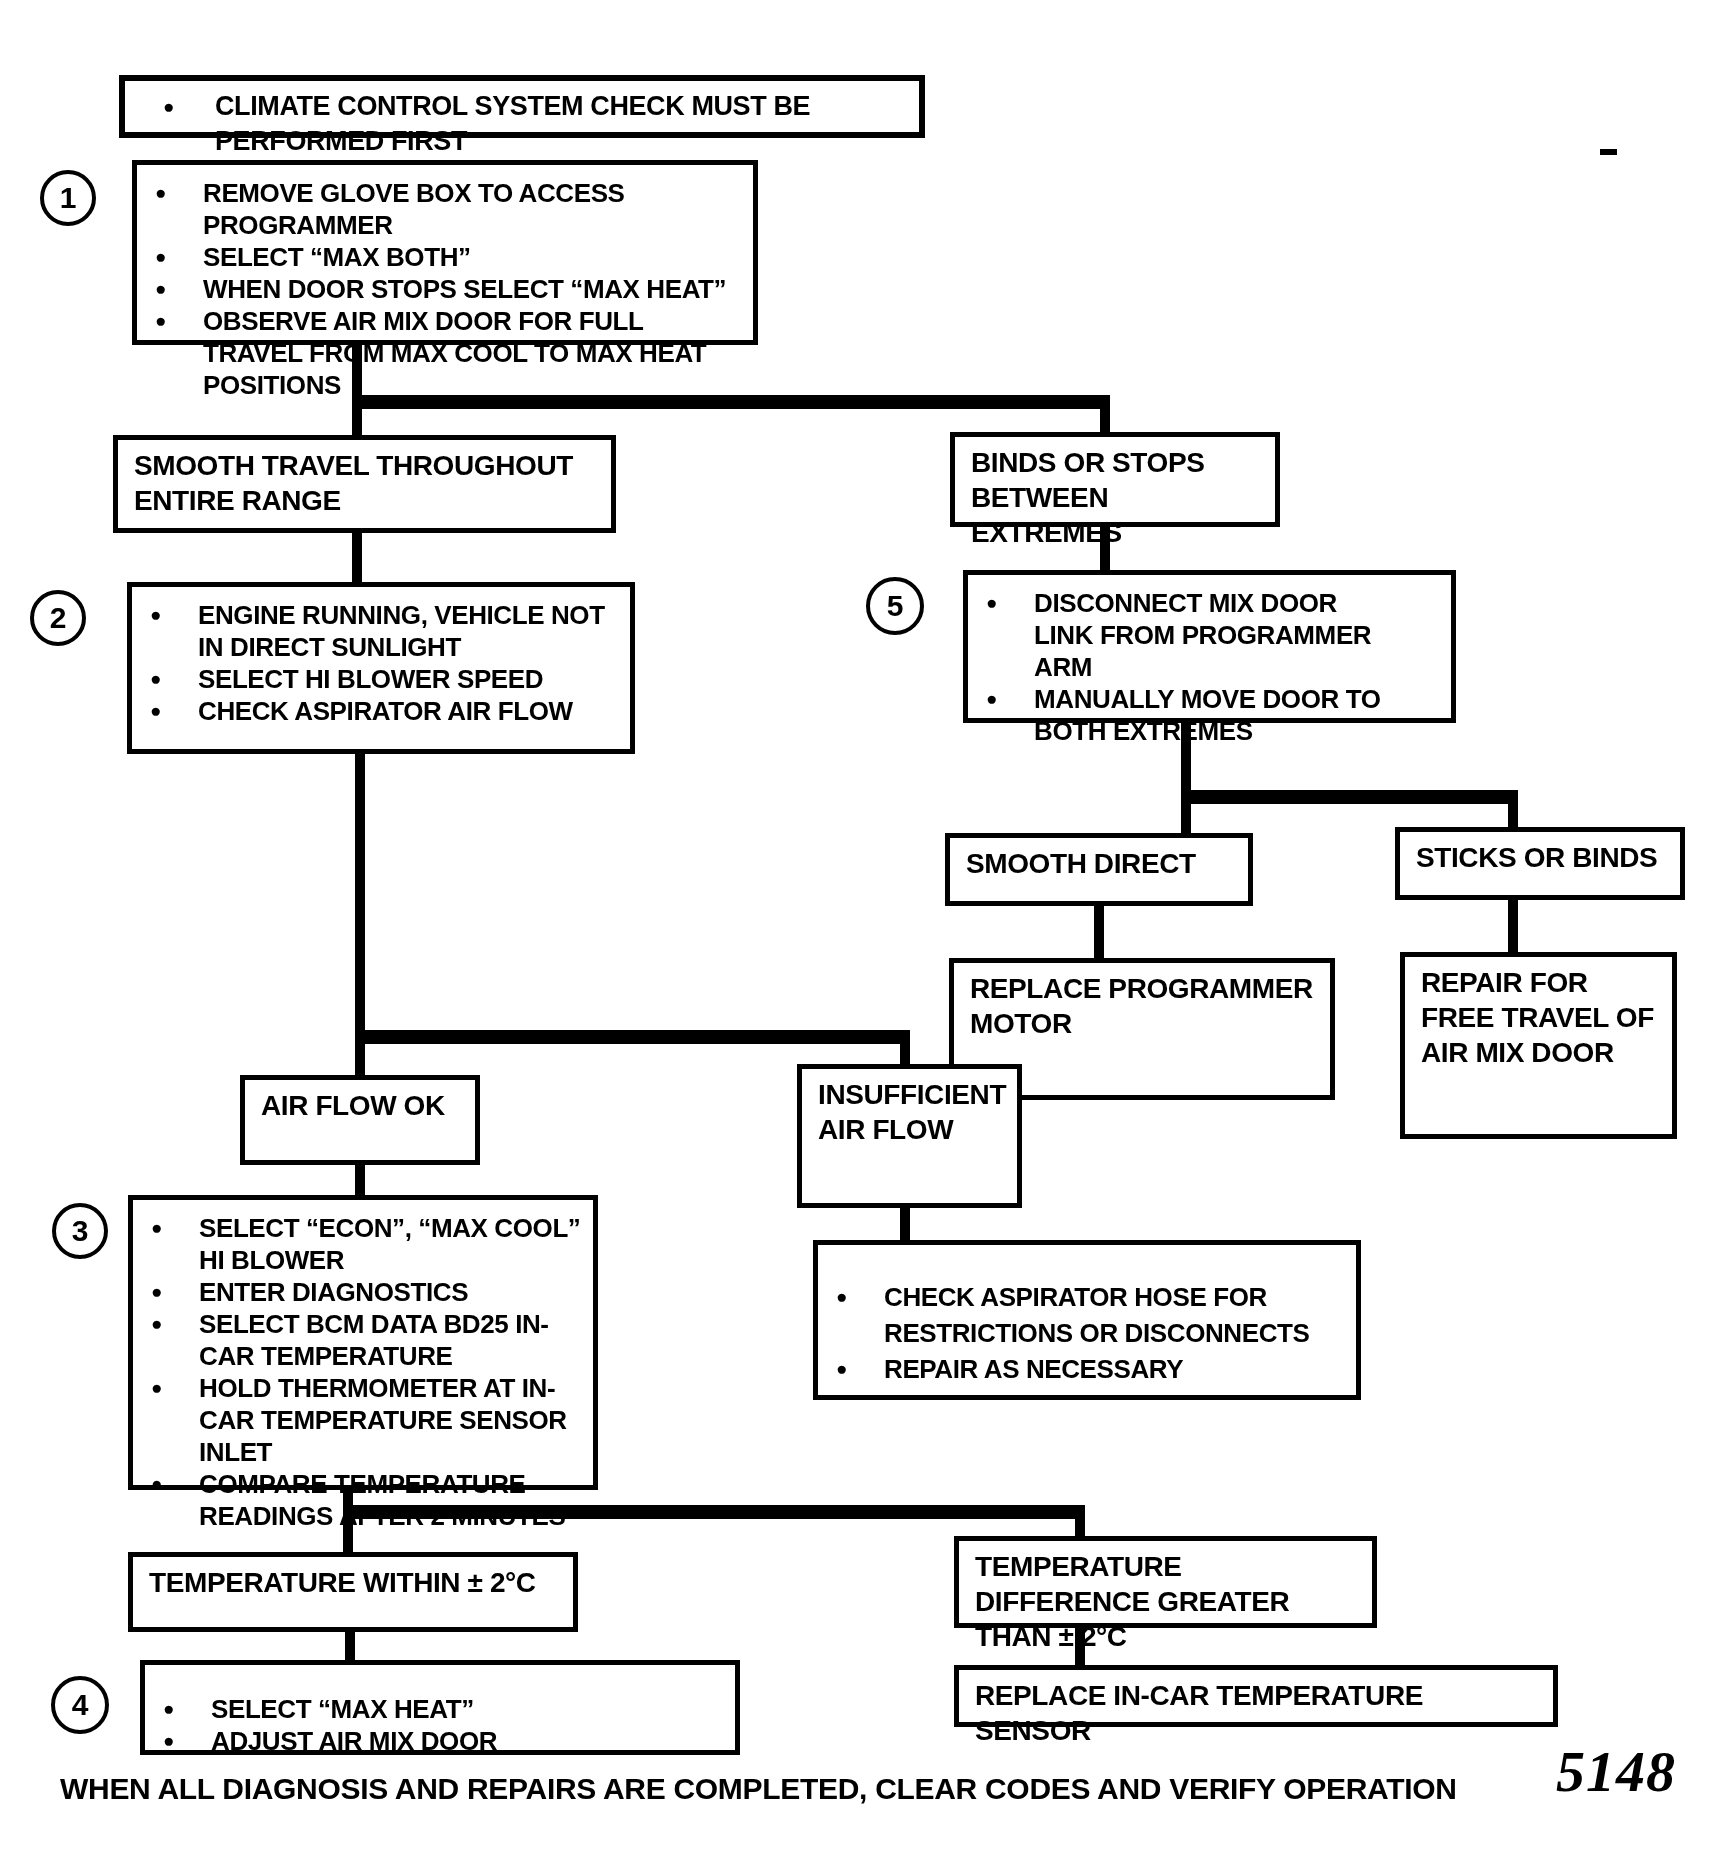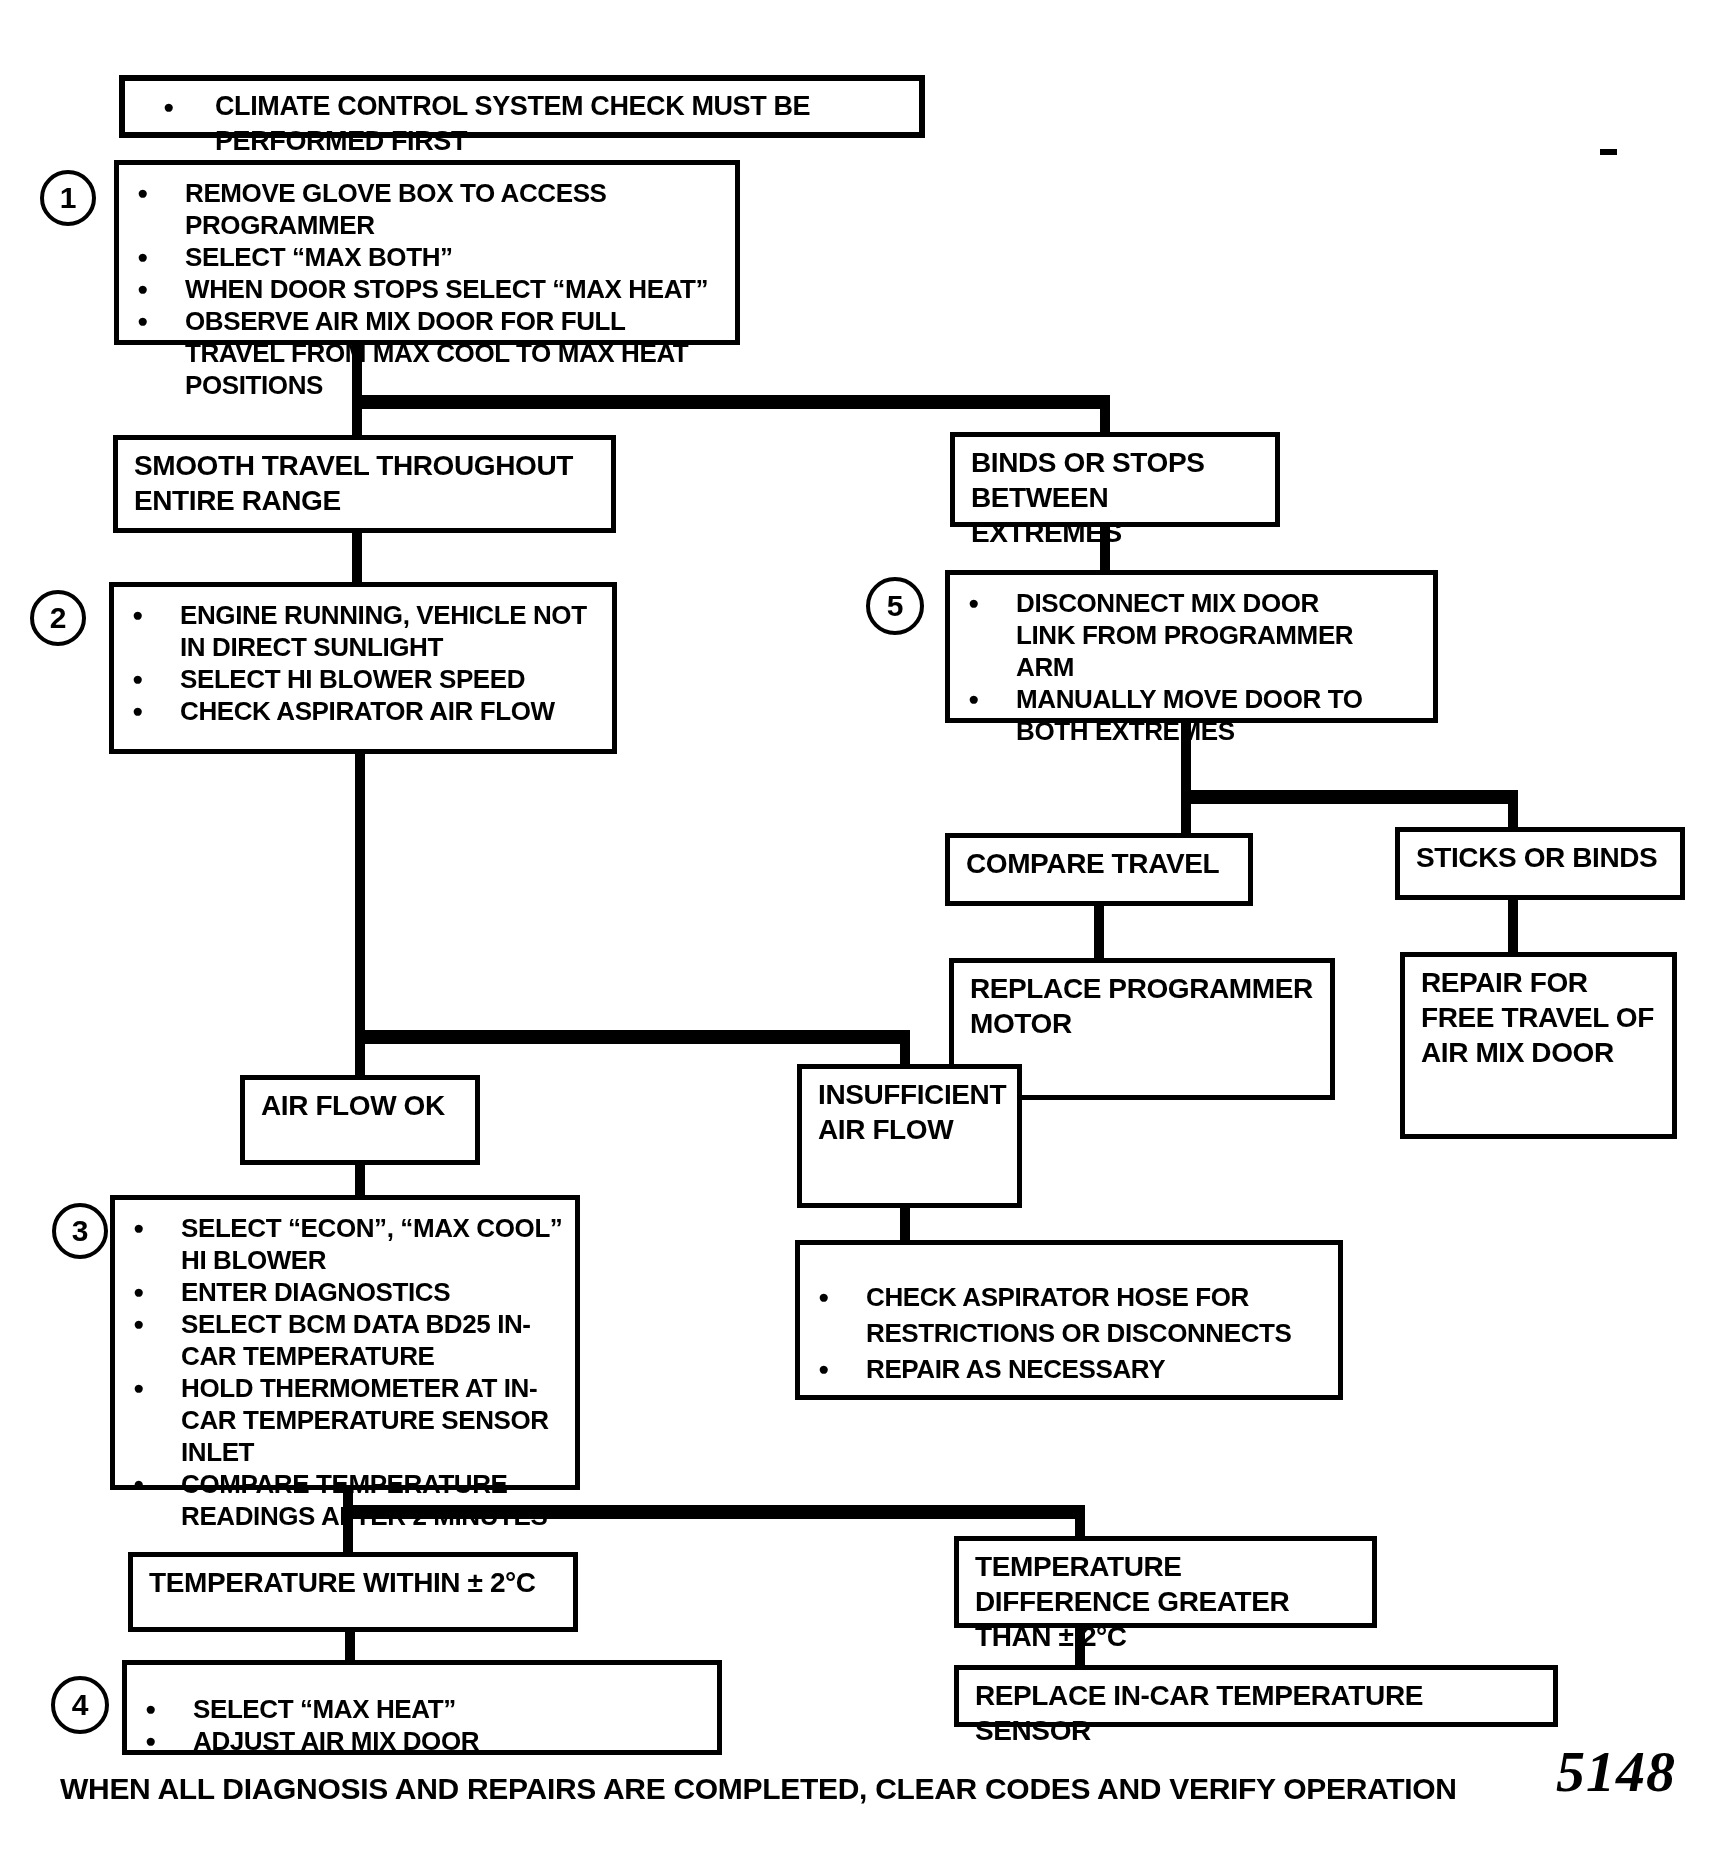--- a/index.html
+++ b/index.html
@@ -8,21 +8,21 @@
     background:#ffffff; color:#000;
     font-family:"Liberation Sans", sans-serif; font-weight:bold;
     overflow:hidden;
   }
   .box {
     position:absolute; box-sizing:border-box;
     background:#ffffff; border:5px solid #000;
   }
   .note-b { border-width:6px; }
   
-  .bul { padding:12px 12px 8px 18px; }
+  .bul { padding:12px 12px 8px 18px;margin-left:18px; }
   .li { display:flex; align-items:flex-start; font-size:26px; line-height:32px; letter-spacing:-0.4px; }
   .li::before { content:"●"; flex:0 0 20px; font-size:19px; line-height:32px; margin-right:28px; }
   .li-loose .li { line-height:36px; }
   .li-loose .li::before { line-height:36px; }
   
   .lbl {
     display:flex; align-items:flex-start;
     font-size:28px; line-height:35px; letter-spacing:-0.4px;
     padding:8px 14px 8px 16px;
   }
@@ -124,21 +124,21 @@
   <div class="box bul" style="left:945px;top:570px;width:493px;height:153px;padding-right:70px">
     <div class="li">
         <span>DISCONNECT MIX DOOR LINK FROM PROGRAMMER ARM</span>
       </div>
     <div class="li">
         <span>MANUALLY MOVE DOOR TO BOTH EXTREMES</span>
       </div>
   </div>
 
   <div class="box lbl" style="left:945px;top:833px;width:308px;height:73px">
-    <span>COMPARE TRAVEL</span>
+    <span>SMOOTH DIRECT</span>
   </div>
   <div class="box lbl" style="left:1395px;top:827px;width:290px;height:73px">
     <span>STICKS OR BINDS</span>
   </div>
   <div class="box lbl" style="left:949px;top:958px;width:386px;height:142px">
     <span>REPLACE PROGRAMMER MOTOR</span>
   </div>
   <div class="box lbl" style="left:1400px;top:952px;width:277px;height:187px">
     <span>REPAIR FOR FREE TRAVEL OF AIR MIX DOOR</span>
   </div>

